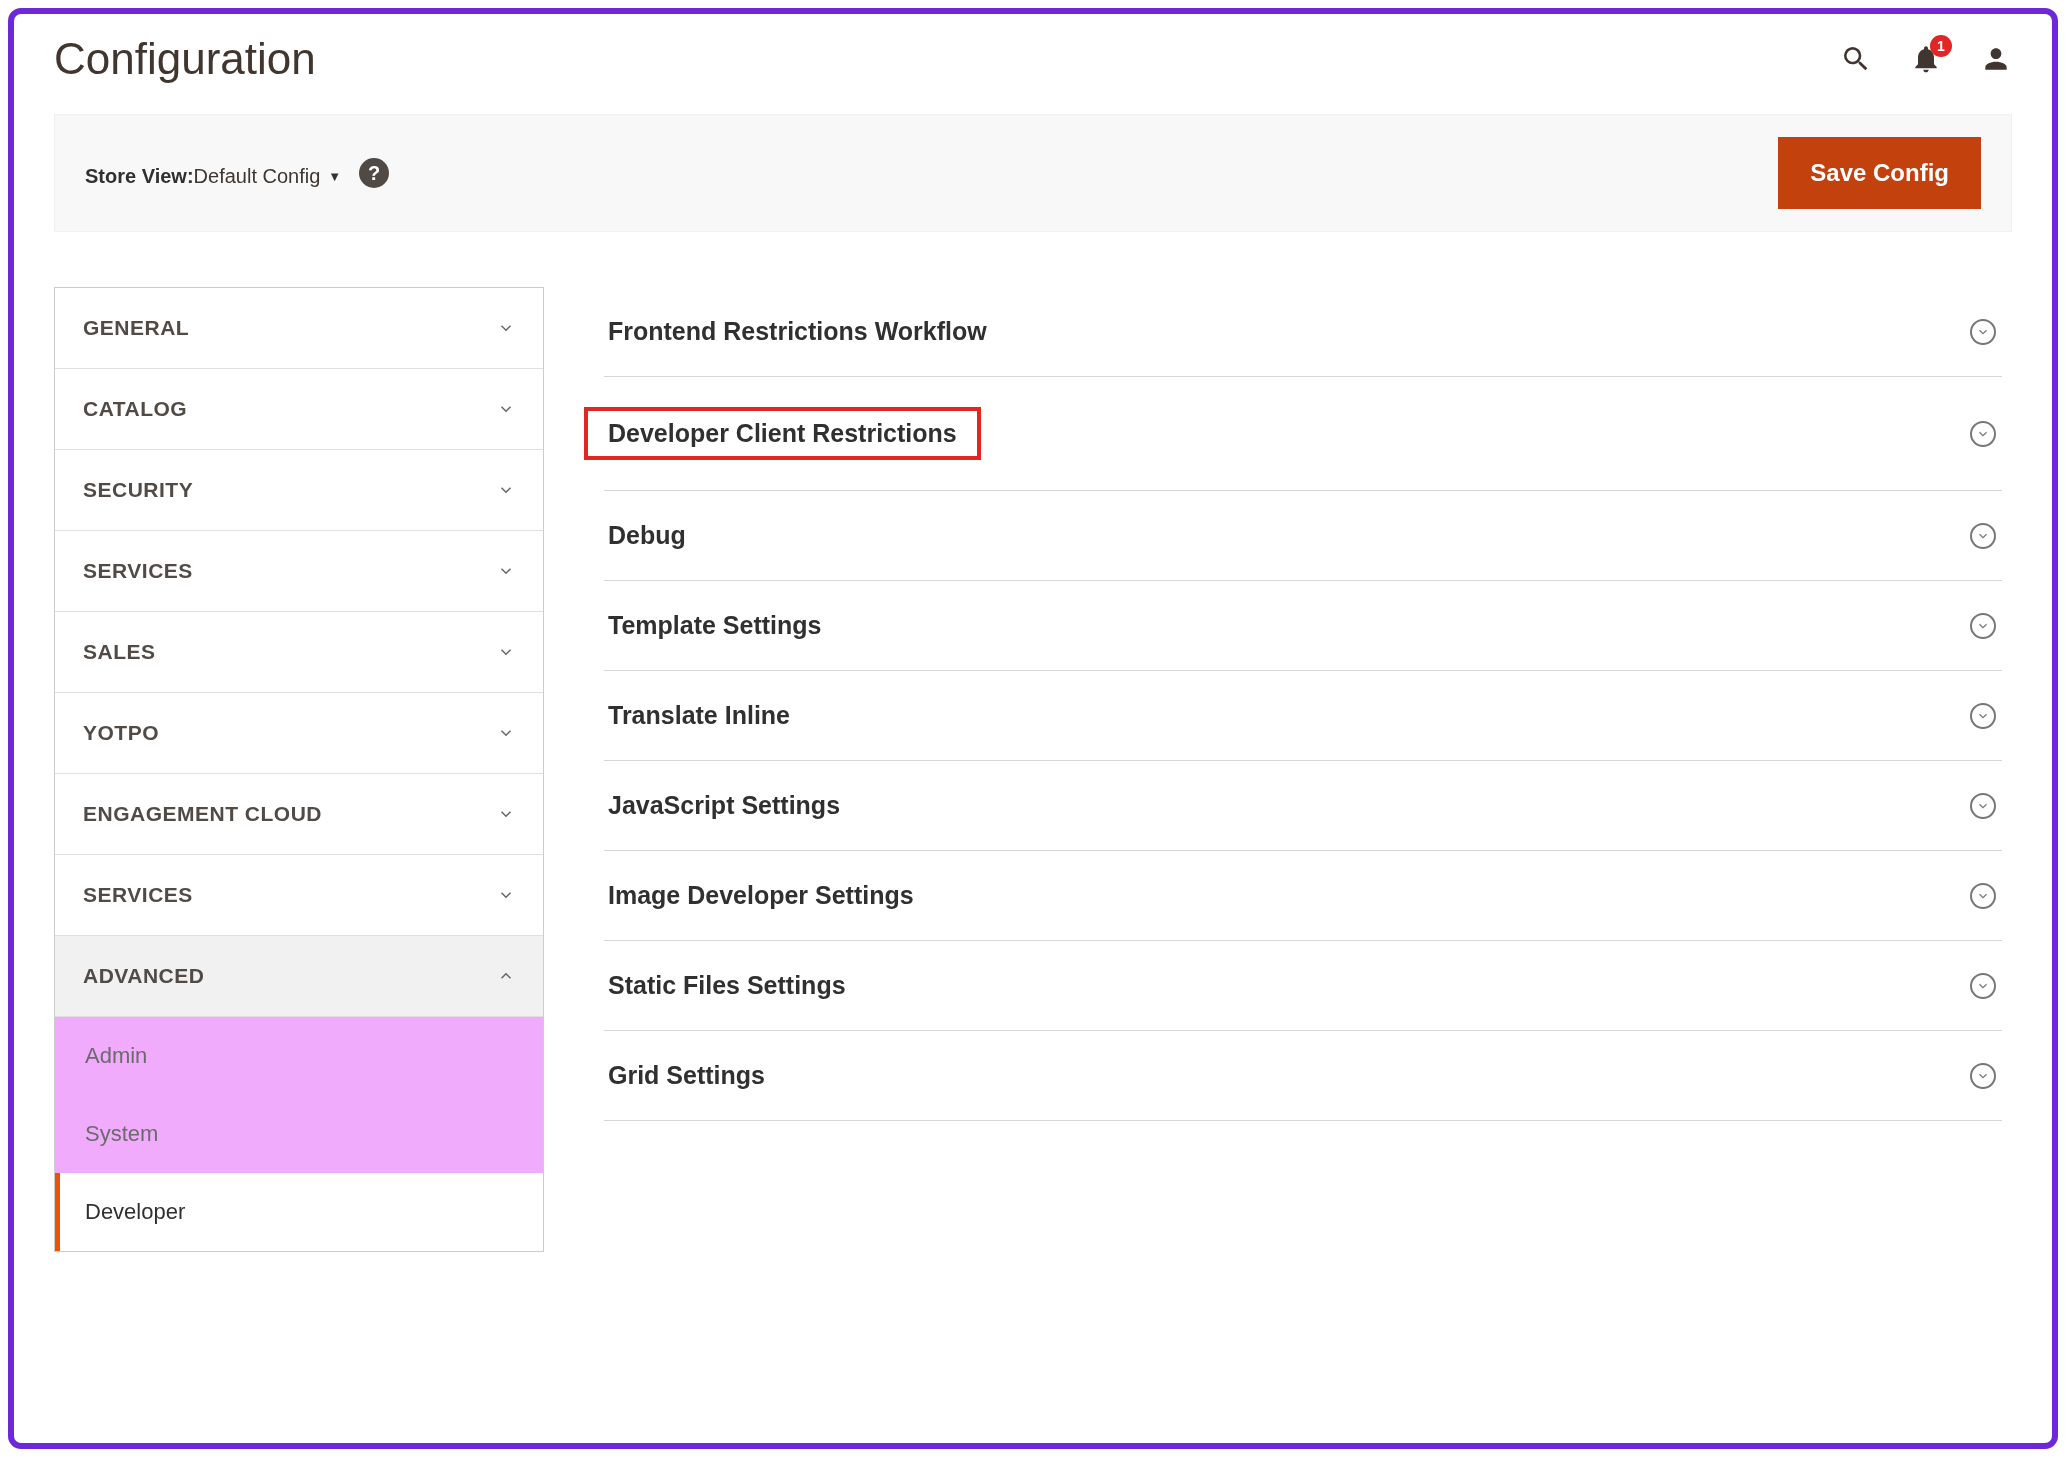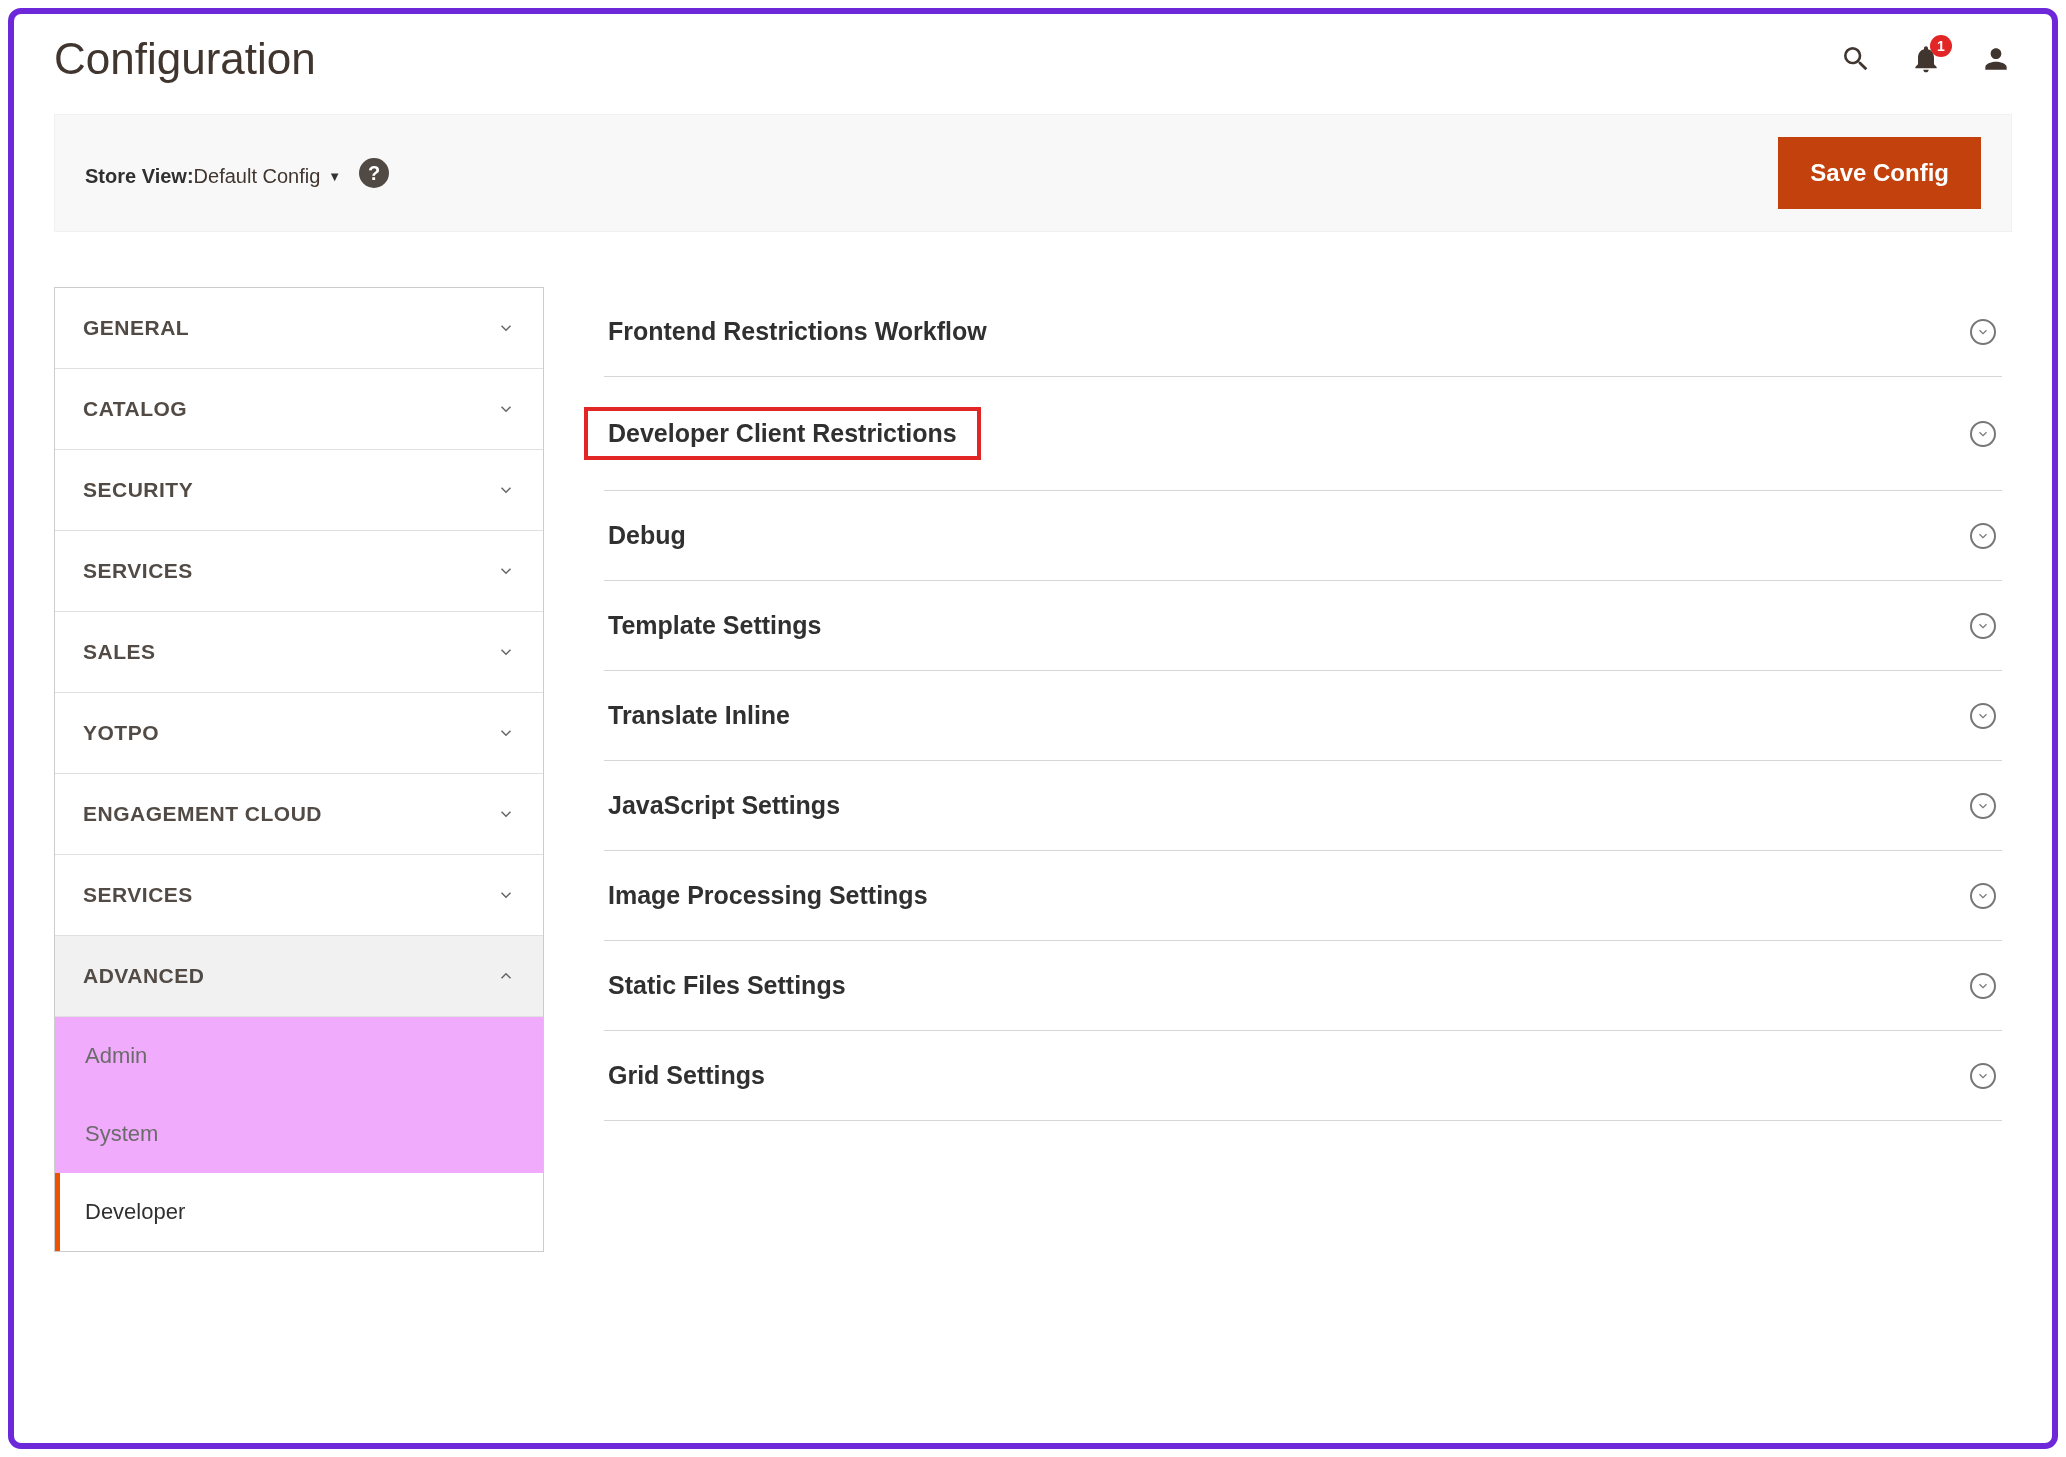--- a/index.html
+++ b/index.html
@@ -303,21 +303,21 @@
       </div>
       <div class="section">
         <span class="section-title">JavaScript Settings</span>
         <span class="expand-icon">
             <svg viewBox="0 0 24 24">
               <polyline points="6 9 12 15 18 9"></polyline>
             </svg>
           </span>
       </div>
       <div class="section">
-        <span class="section-title">Image Processing Settings</span>
+        <span class="section-title">Image Developer Settings</span>
         <span class="expand-icon">
             <svg viewBox="0 0 24 24">
               <polyline points="6 9 12 15 18 9"></polyline>
             </svg>
           </span>
       </div>
       <div class="section">
         <span class="section-title">Static Files Settings</span>
         <span class="expand-icon">
             <svg viewBox="0 0 24 24">

